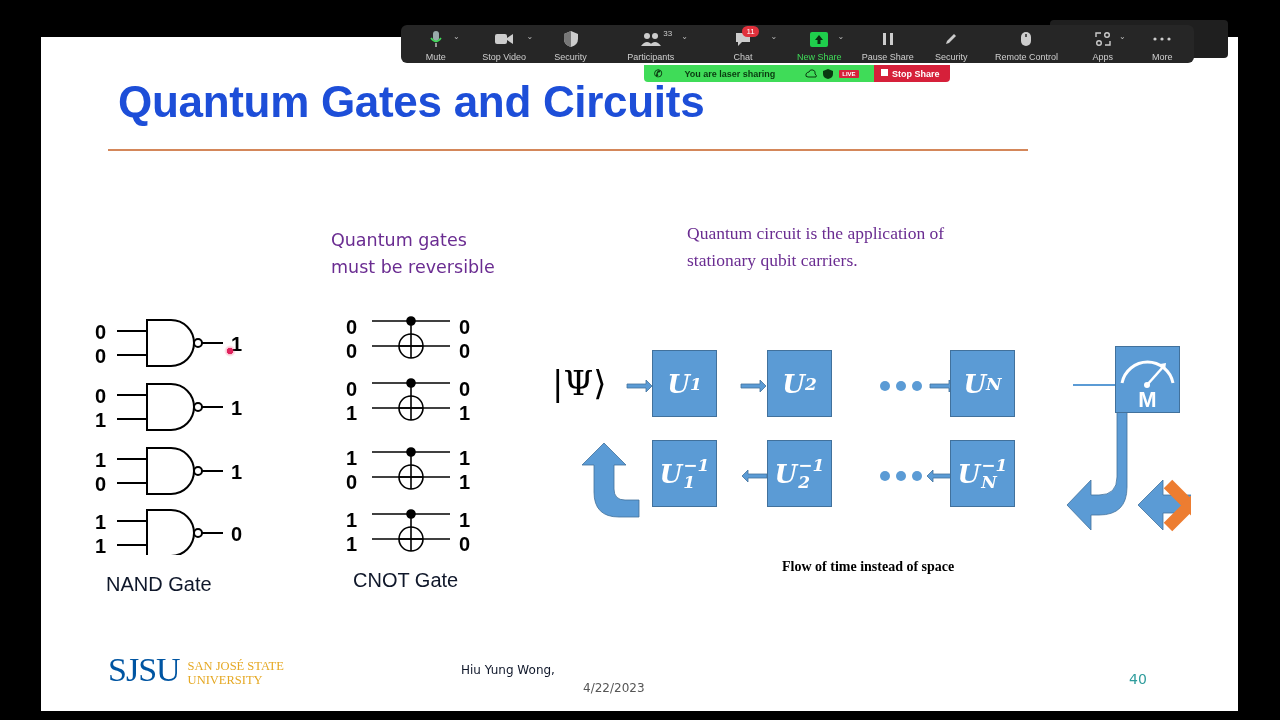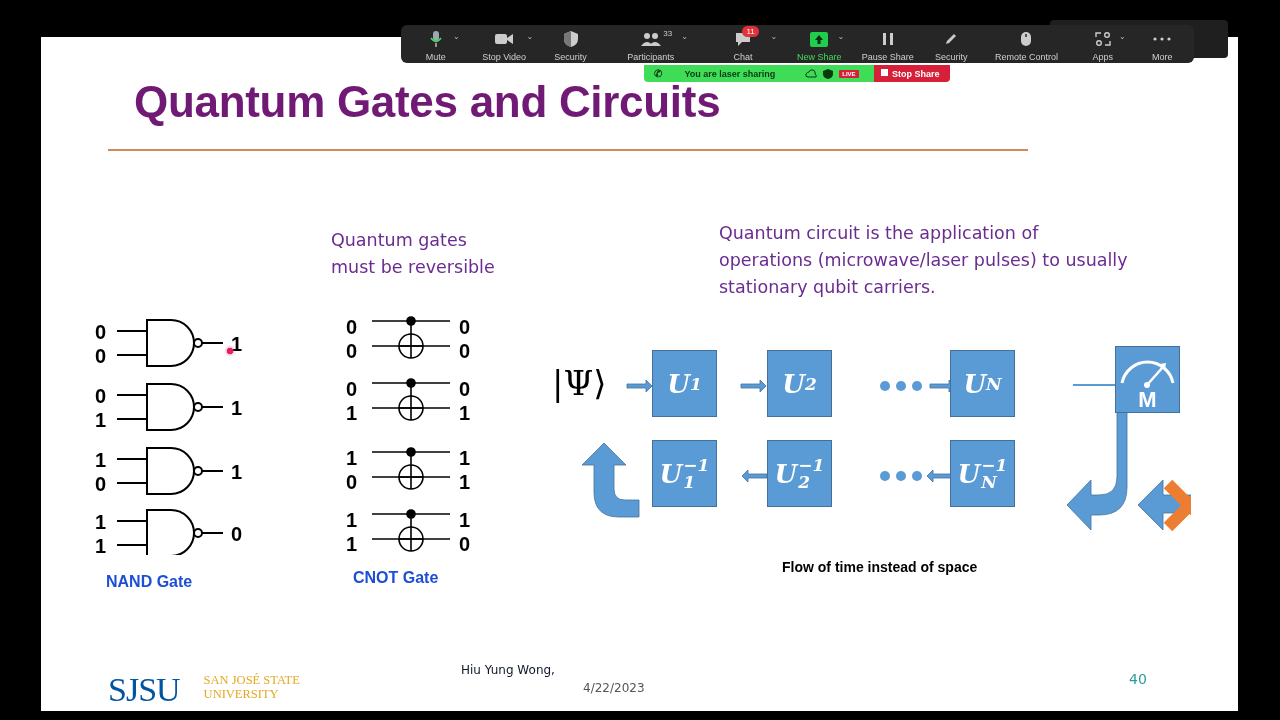--- a/index.html
+++ b/index.html
@@ -2,39 +2,39 @@
 <html><head>
 <meta charset="utf-8">
 <style>
   * { box-sizing: border-box; margin: 0; padding: 0; }
   html, body { width: 1280px; height: 720px; overflow: hidden; background: #000; }
   body { position: relative; font-family: "DejaVu Sans", sans-serif; }
 
   .slide { position: absolute; left: 41px; top: 37px; width: 1197px; height: 674px; background: #ffffff; overflow: hidden; }
   .abs { position: absolute; }
 
-  .title { left: 77px; top: 40px; font-family: "Liberation Sans", sans-serif; font-weight: bold; font-size: 44px; color: #701a75; letter-spacing: -0.3px; white-space: nowrap; margin-left: 16px; }
+  .title { left: 77px; top: 40px; font-family: "Liberation Sans", sans-serif; font-weight: bold; font-size: 44px; color: #1d4ed8; letter-spacing: -0.3px; white-space: nowrap; }
   .title-rule { left: 67px; top: 112px; width: 920px; height: 2px; background: #d4875a; }
 
   .purple { color: #6a2c91; font-family: "DejaVu Sans", sans-serif; font-size: 17.5px; line-height: 27px; }
   .note-left { left: 290px; top: 190px; }
-  .note-right { left: 678px; top: 183px; white-space: nowrap; }
+  .note-right { left: 646px; top: 183px; white-space: nowrap; font-family: Liberation Serif, serif; }
 
   .bit { font-family: "Liberation Sans", sans-serif; font-weight: bold; font-size: 20px; color: #000; }
-  .caption { font-family: "Liberation Sans", sans-serif; font-weight: bold; font-size: 16px; color: #1d4ed8; white-space: nowrap; }
+  .caption { font-family: "Liberation Sans", sans-serif; font-weight: normal; font-size: 20px; color: #0f172a; white-space: nowrap; }
 
   .ublock { background: #5b9bd5; border: 1px solid #41719c; color: #fff; display: flex; align-items: center; justify-content: center; font-family: "DejaVu Serif", serif; font-style: italic; font-weight: bold; font-size: 26px; }
   .ublock sub { font-size: 17px; vertical-align: -6px; }
   .ublock .supsub { display: inline-flex; flex-direction: column; font-size: 17px; line-height: 17px; margin-left: 1px; }
 
-  .flow-label { left: 741px; top: 522px; font-family: Liberation Sans, sans-serif; font-weight: bold; font-size: 14px; color: #000; }
-
-  .footer-logo { left: 67px; top: 636px; display: flex; align-items: flex-start; }
+  .flow-label { left: 741px; top: 522px; font-family: Liberation Serif, serif; font-weight: bold; font-size: 14px; color: #000; }
+
+  .footer-logo { left: 67px; top: 616px; display: flex; align-items: flex-end; }
   .sjsu { font-family: "Liberation Serif", serif; font-size: 34px; color: #0055a2; letter-spacing: -1px; line-height: 34px; }
-  .sjsu-sub { font-family: "Liberation Serif", serif; font-size: 12.5px; color: #e5a823; line-height: 14px; margin-left: 24px; }
+  .sjsu-sub { font-family: "Liberation Serif", serif; font-size: 12.5px; color: #e5a823; line-height: 14px; margin-left: 8px; }
   .author { left: 420px; top: 626px; font-size: 12px; color: #0f172a; }
   .date { left: 542px; top: 644px; font-size: 12px; color: #555; }
   .pagenum { left: 1088px; top: 634px; font-size: 14px; color: #2e9c9c; }
 
   
   .zoom-back { position: absolute; left: 1050px; top: 20px; width: 178px; height: 38px; background: #1f1f1f; border-radius: 4px; }
   .zoom-bar { position: absolute; left: 401px; top: 25px; width: 793px; height: 38px; background: #262626; border-radius: 6px; display: flex; align-items: flex-start; padding-top: 4px; }
   .zbtn { position: relative; display: flex; flex-direction: column; align-items: center; color: #cfcfcf; font-size: 9px; font-family: "Liberation Sans", sans-serif; }
   .zbtn .ico { height: 20px; display: flex; align-items: center; justify-content: center; }
   .zbtn .lbl { margin-top: 3px; white-space: nowrap; }
@@ -55,21 +55,20 @@
 
   <div class="abs title">Quantum Gates and Circuits</div>
   <div class="abs title-rule"></div>
 
   <div class="abs purple note-left">
     <div>Quantum gates</div>
     <div>must be reversible</div>
   </div>
   <div class="abs purple note-right">
     <div>Quantum circuit is the application of</div>
-    <div>operations (microwave/laser pulses) to usually</div>
     <div>stationary qubit carriers.</div>
   </div>
 
   <svg class="abs" style="left:70px;top:278px" width="140" height="240">
     <g stroke="#000" stroke-width="2" fill="none">
       <g transform="translate(0,0)">
         <line x1="6" y1="16" x2="36" y2="16"></line>
           <line x1="6" y1="40" x2="36" y2="40"></line>
         <path d="M36 5 H60 A23 23 0 0 1 60 51 H36 Z"></path>
           <circle cx="87" cy="28" r="4"></circle>

